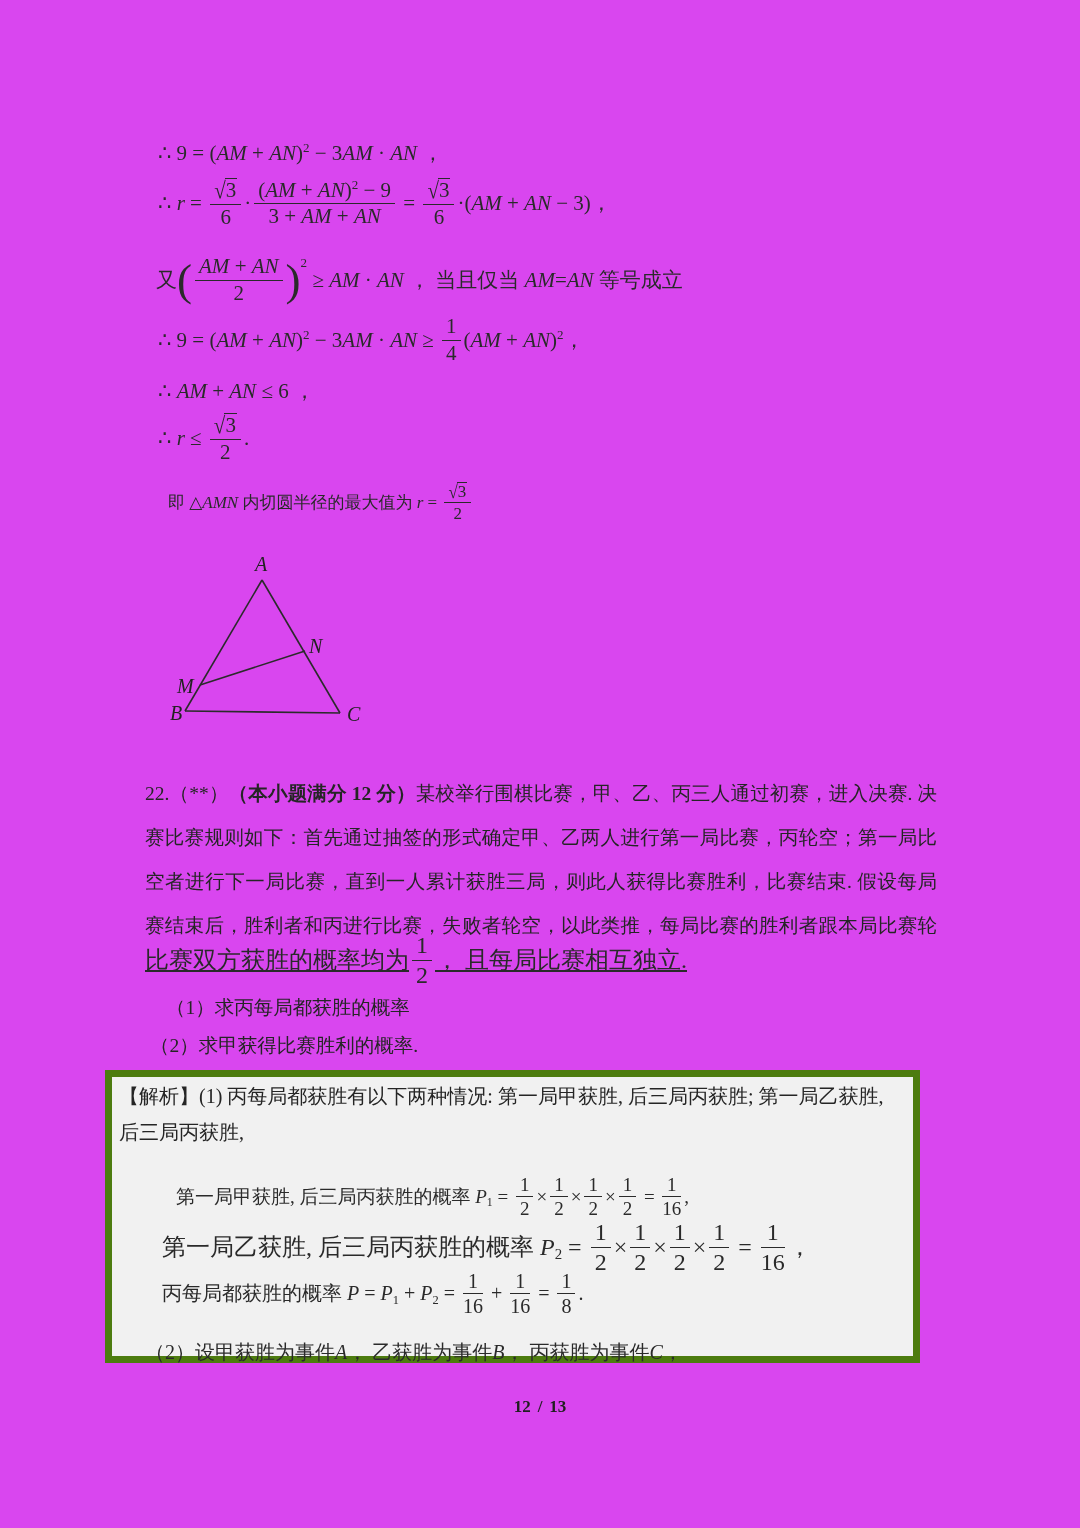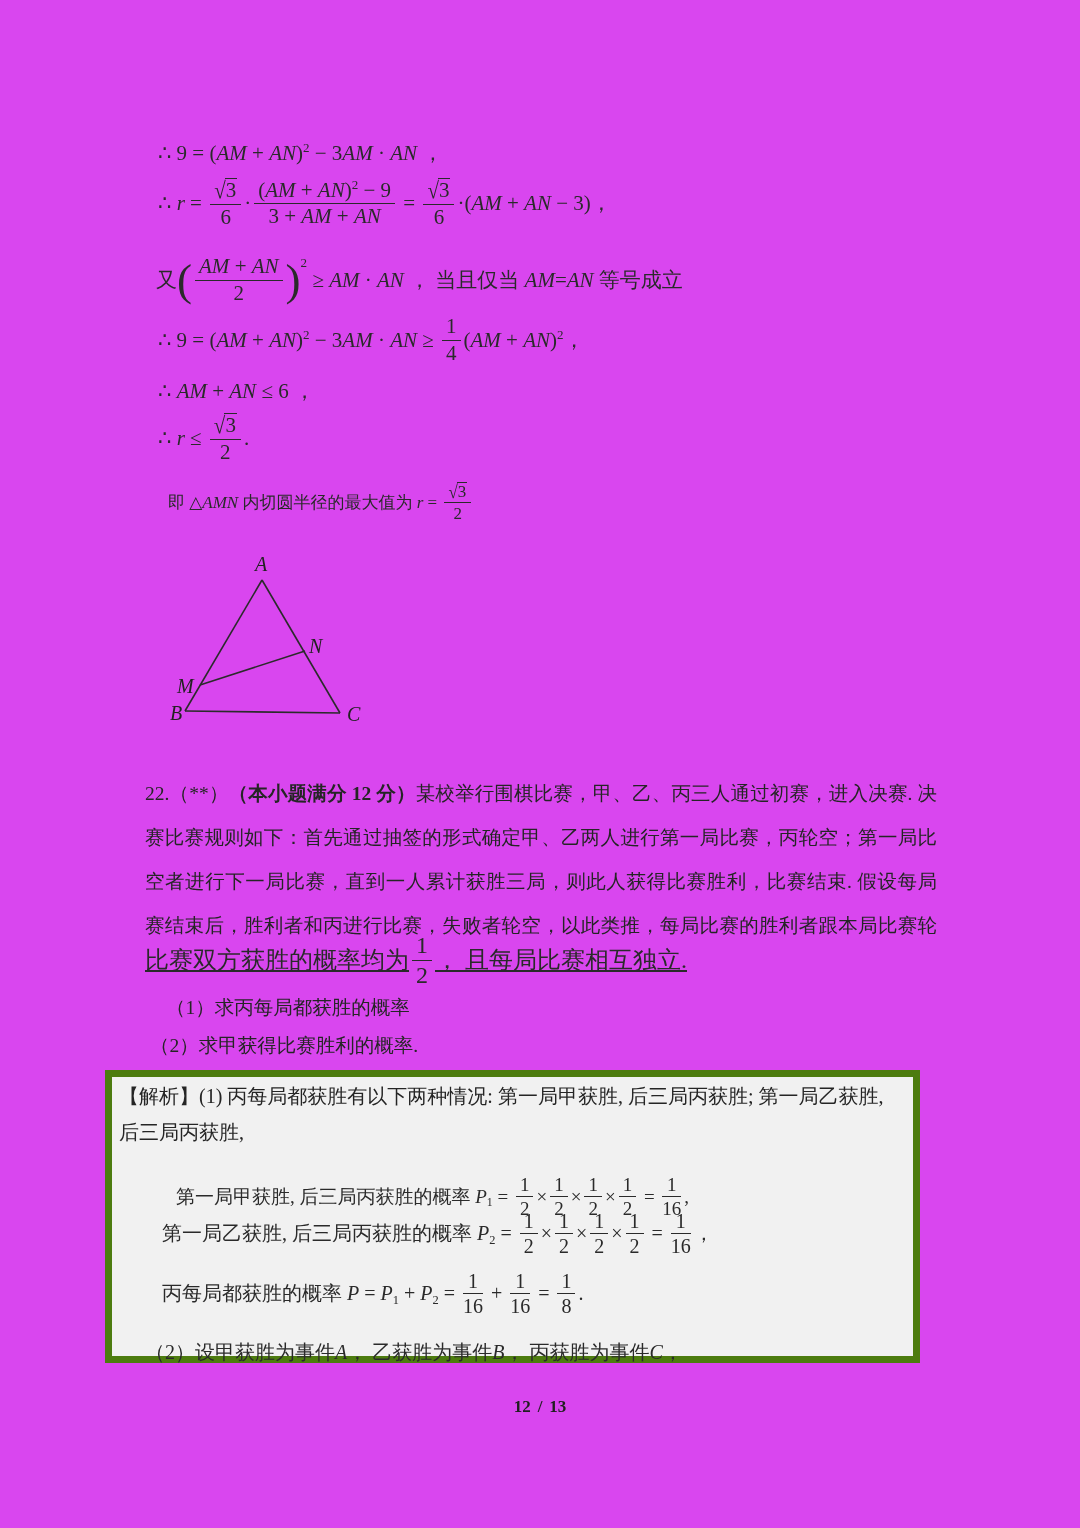--- a/index.html
+++ b/index.html
@@ -45,21 +45,21 @@
   .pstat{left:145px;top:934px;font-size:24px;text-decoration:underline;}
   .q1{left:166px;top:993px;text-align:right;}
   .q2{left:150px;top:1031px;}
   .plain{font-size:19.5px;line-height:30px;white-space:nowrap;color:#252525;}
 
   
   .sol-block{left:105px;top:1070px;width:815px;height:293px;background:#f1f1f1;border:7px solid #4d7c0f;box-sizing:border-box;}
   .s1{left:7px;top:4px;font-size:20px;}
   .s2{left:7px;top:40px;font-size:20px;}
   .s3{left:64px;top:74px;font-size:19px;margin-top:25px;}
-  .s4{left:50px;top:135px;font-size:20px;}
+  .s4{left:50px;top:144px;font-size:24px;}
   .s5{left:50px;top:195px;font-size:20px;}
   .s6{left:33px;top:260px;font-size:20px;}
 
   
   .footer{left:0;top:1397px;width:1080px;text-align:center;font-size:17px;font-weight:bold;color:#1f1f1f;}
   .footer .sep{margin:0 7px;}
 </style>
 </head>
 <body>
 

